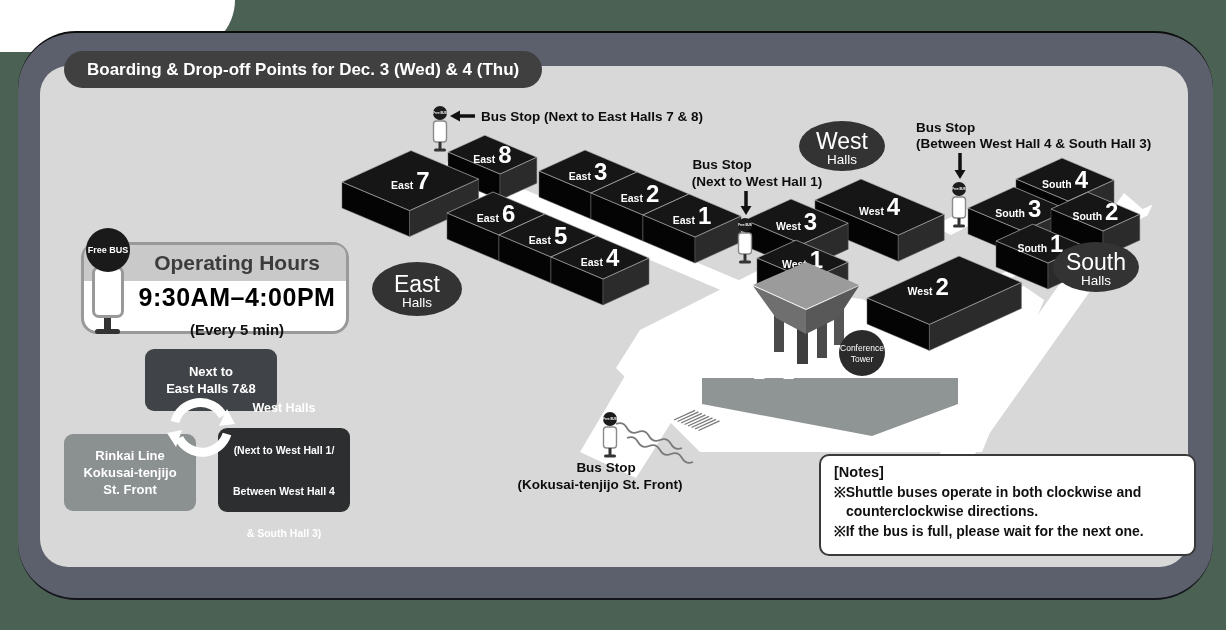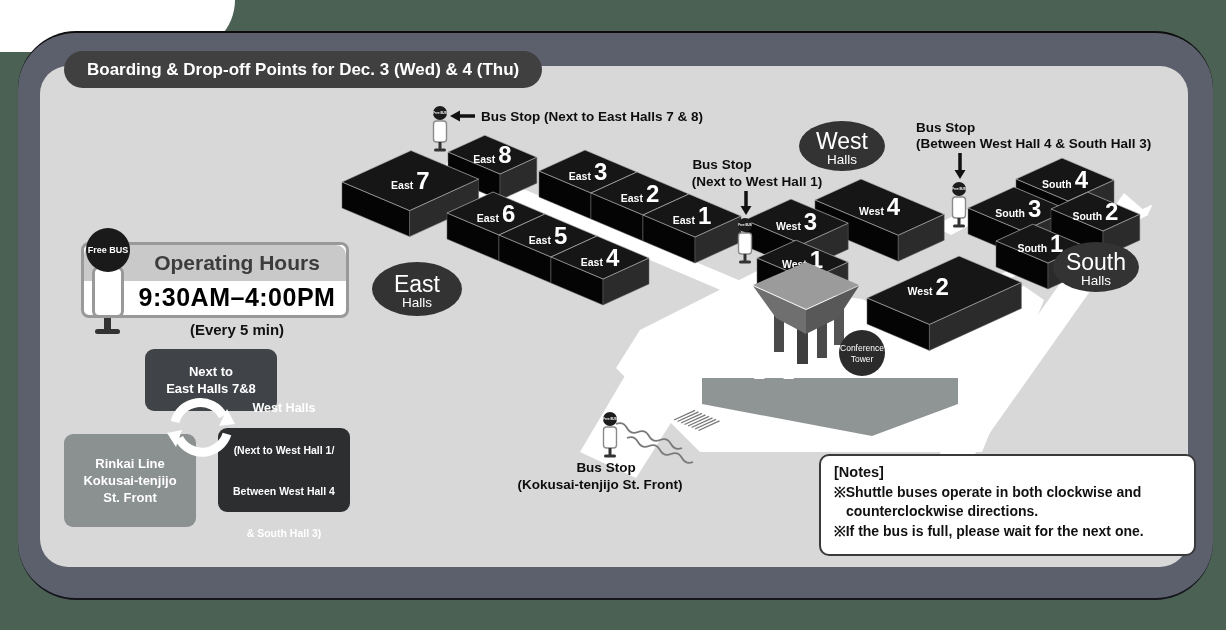--- a/index.html
+++ b/index.html
@@ -12,43 +12,43 @@
        border-radius:58px;border-top:2px solid #0c0c0c;border-bottom:2px solid #14141c;box-sizing:border-box;}
   .panel{position:absolute;left:40px;top:66px;width:1148px;height:501px;background:#d8d8d8;
        border-radius:28px;}
   #map{position:absolute;left:0;top:0;width:1226px;height:630px;}
 
   .title-pill{position:absolute;left:64px;top:51px;height:37px;line-height:37px;
        background:#404040;color:#fff;font-size:17px;font-weight:bold;
        padding:0 23px;border-radius:19px;white-space:nowrap;}
 
   
-  .ops-card{position:absolute;left:81px;top:242px;width:268px;height:76px;background:#fff;
-       border:3px solid #999;border-radius:8px;box-sizing:border-box;}
+  .ops-card{position:absolute;left:81px;top:242px;width:268px;height:92px;background:#fff;
+       border:3px solid #999;border-radius:16px;box-sizing:border-box;}
   .ops-head{position:absolute;left:0;top:0;right:0;height:36px;background:#c9c9c9;
        border-radius:10px 10px 0 0;color:#3c3c3c;font-size:21px;font-weight:bold;
        text-align:center;line-height:36px;padding-left:44px;}
   .ops-time{position:absolute;left:44px;right:0;top:38px;text-align:center;color:#000;
        font-size:25px;font-weight:800;letter-spacing:.5px;}
   .ops-freq{position:absolute;left:44px;right:0;top:76px;text-align:center;color:#111;
        font-size:15px;font-weight:bold;}
   .bus-badge{position:absolute;left:86px;top:228px;width:44px;height:44px;border-radius:50%;
        background:#1a1a1a;color:#fff;font-size:9px;font-weight:bold;text-align:center;
        line-height:44px;z-index:5;}
   .bus-sign-body{position:absolute;left:92px;top:266px;width:32px;height:52px;background:#fff;
        border:3px solid #999;border-radius:7px;box-sizing:border-box;z-index:4;}
   .bus-sign-pole{position:absolute;left:104px;top:317px;width:7px;height:13px;background:#333;z-index:3;}
   .bus-sign-base{position:absolute;left:95px;top:329px;width:25px;height:5px;background:#333;
        border-radius:3px;z-index:3;}
 
   
   .cy-box{position:absolute;border-radius:9px;color:#fff;display:flex;flex-direction:column;
        align-items:center;justify-content:center;text-align:center;font-weight:bold;}
   .cy-top{left:145px;top:349px;width:132px;height:62px;background:#404448;font-size:13px;line-height:17px;}
-  .cy-left{left:64px;top:434px;width:132px;height:93px;background:#8b9091;font-size:13px;line-height:17px;}
+  .cy-left{left:64px;top:434px;width:132px;height:77px;background:#8b9091;font-size:13px;line-height:17px;}
   .cy-right{left:218px;top:428px;width:132px;height:84px;background:#2c2e30;font-size:10.5px;line-height:13.5px;gap:28px;}
   .cy-right .first{font-size:12.5px;line-height:16px;}
   #cy-arrows{position:absolute;left:163px;top:388px;width:80px;height:80px;}
 
   
   .notes{position:absolute;left:795px;top:454px;width:377px;height:102px;background:#fff;
        border:2px solid #3a3a3a;border-radius:10px;box-sizing:border-box;padding:8px 12px 6px 13px;margin-left:24px;}
   .notes-head{font-size:14.5px;font-weight:bold;color:#111;margin-bottom:3px;}
   .notes-item{font-size:14px;font-weight:bold;color:#111;line-height:1.38;
        padding-left:12px;text-indent:-12px;}

